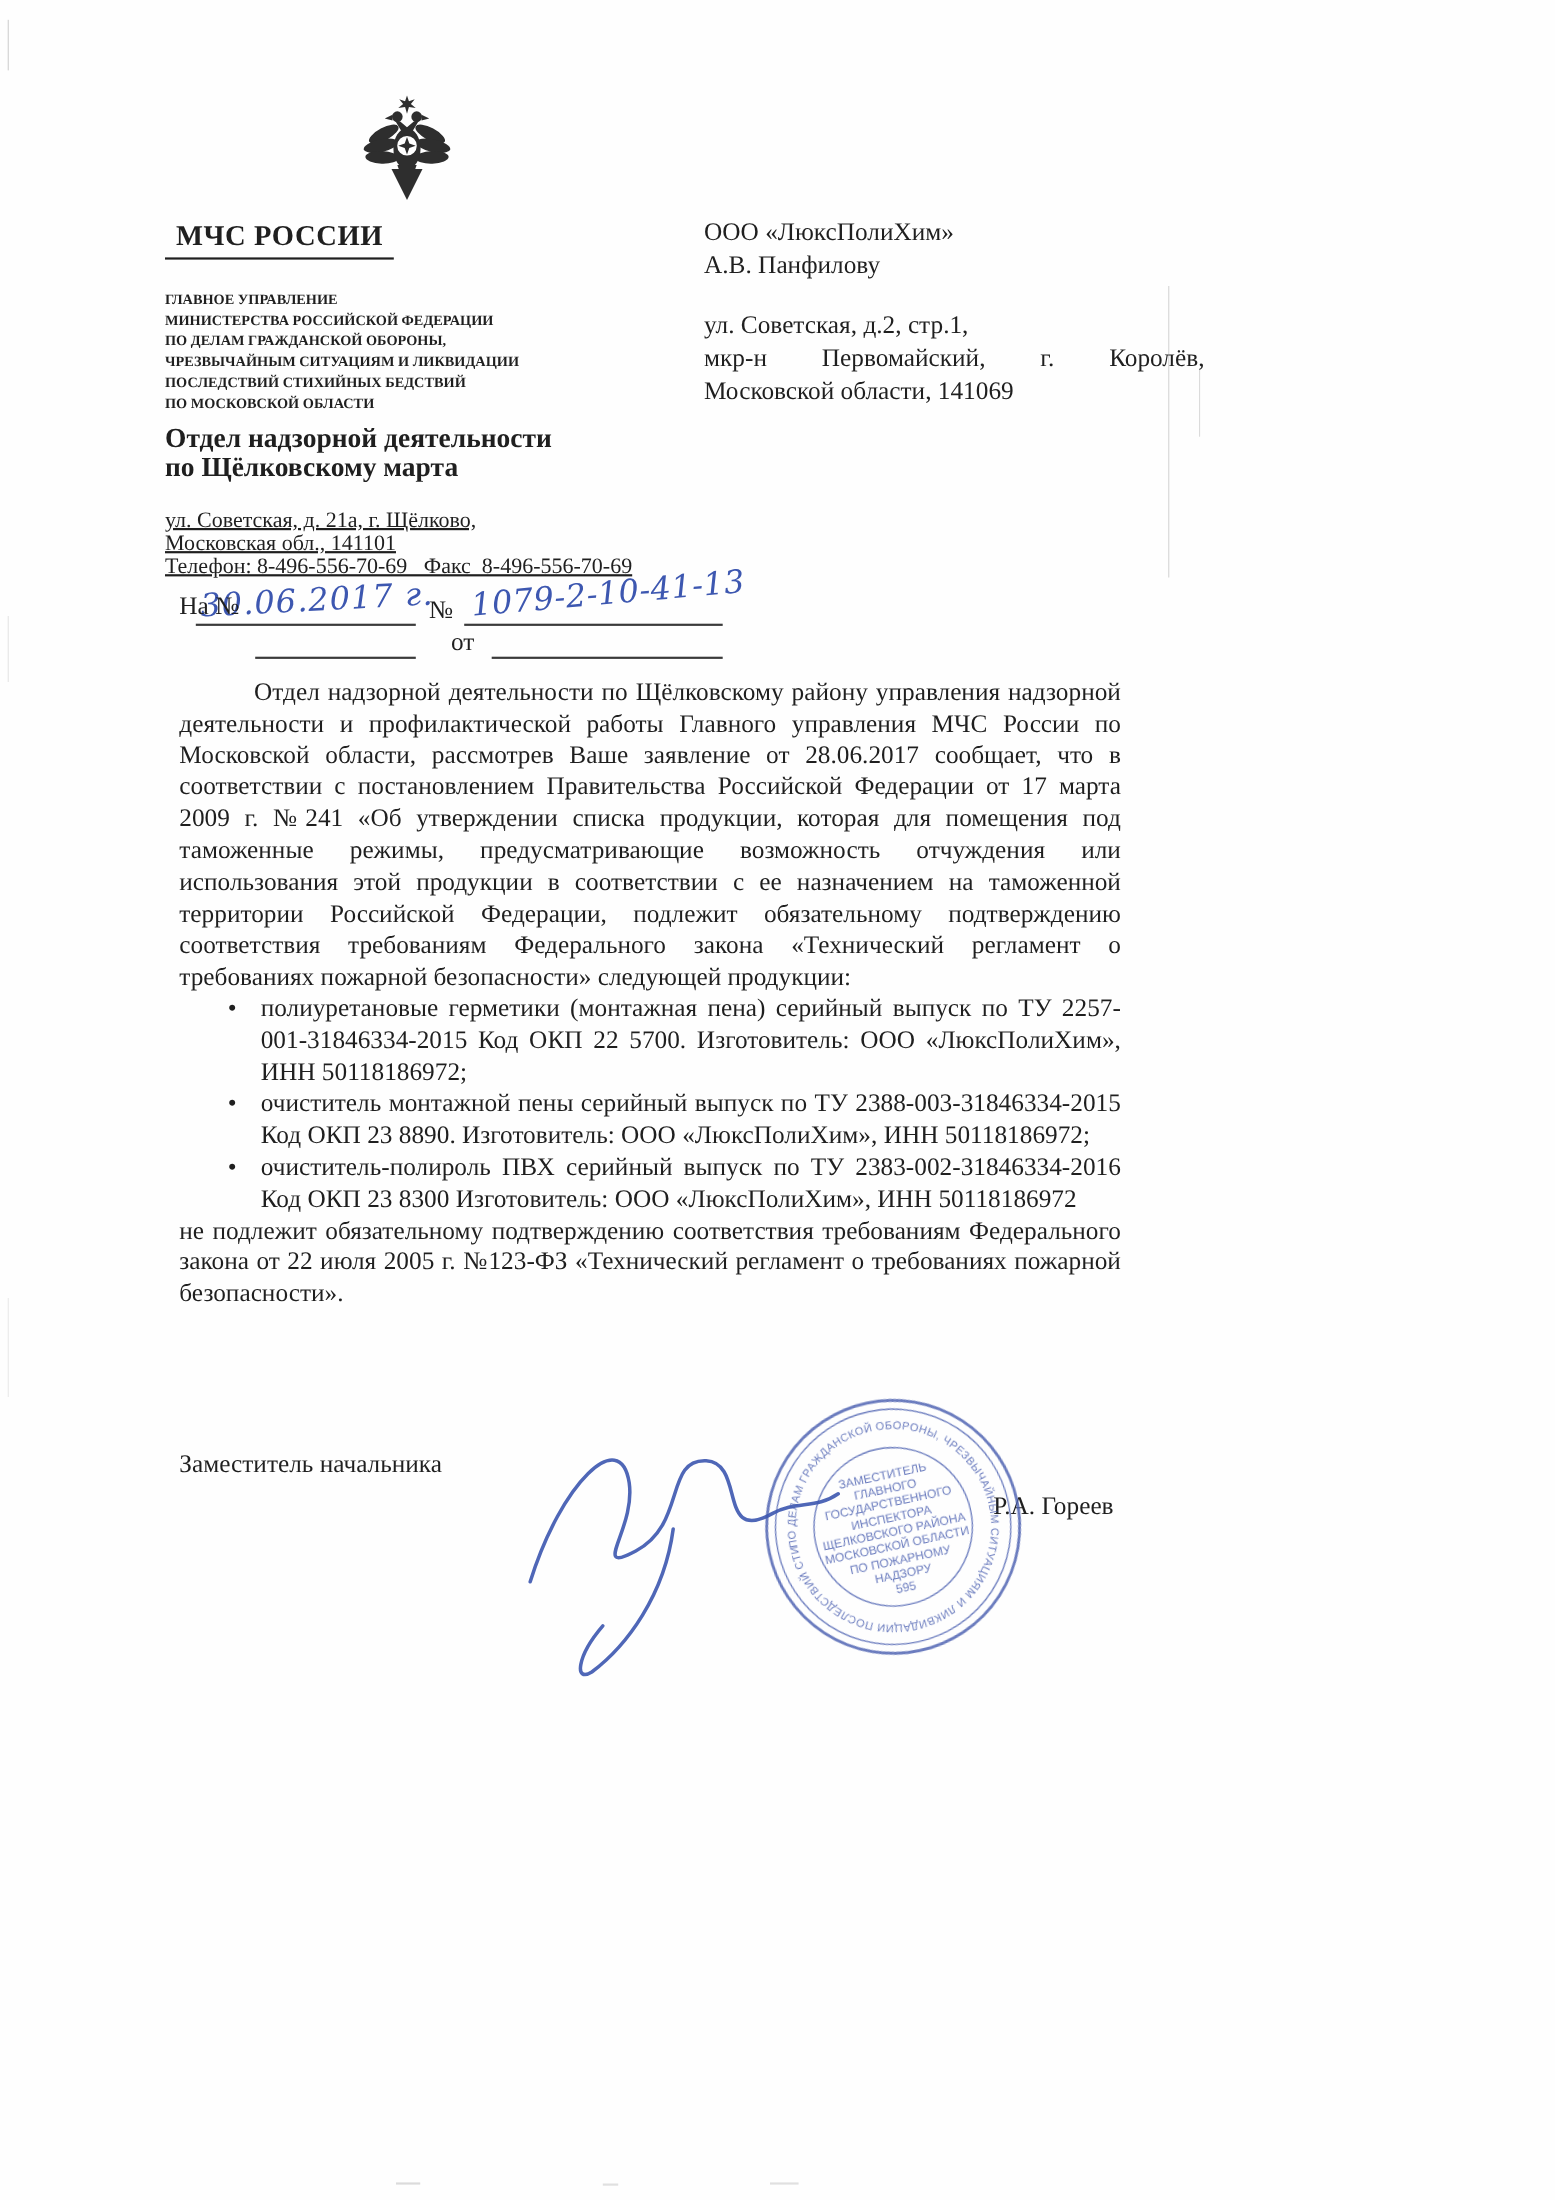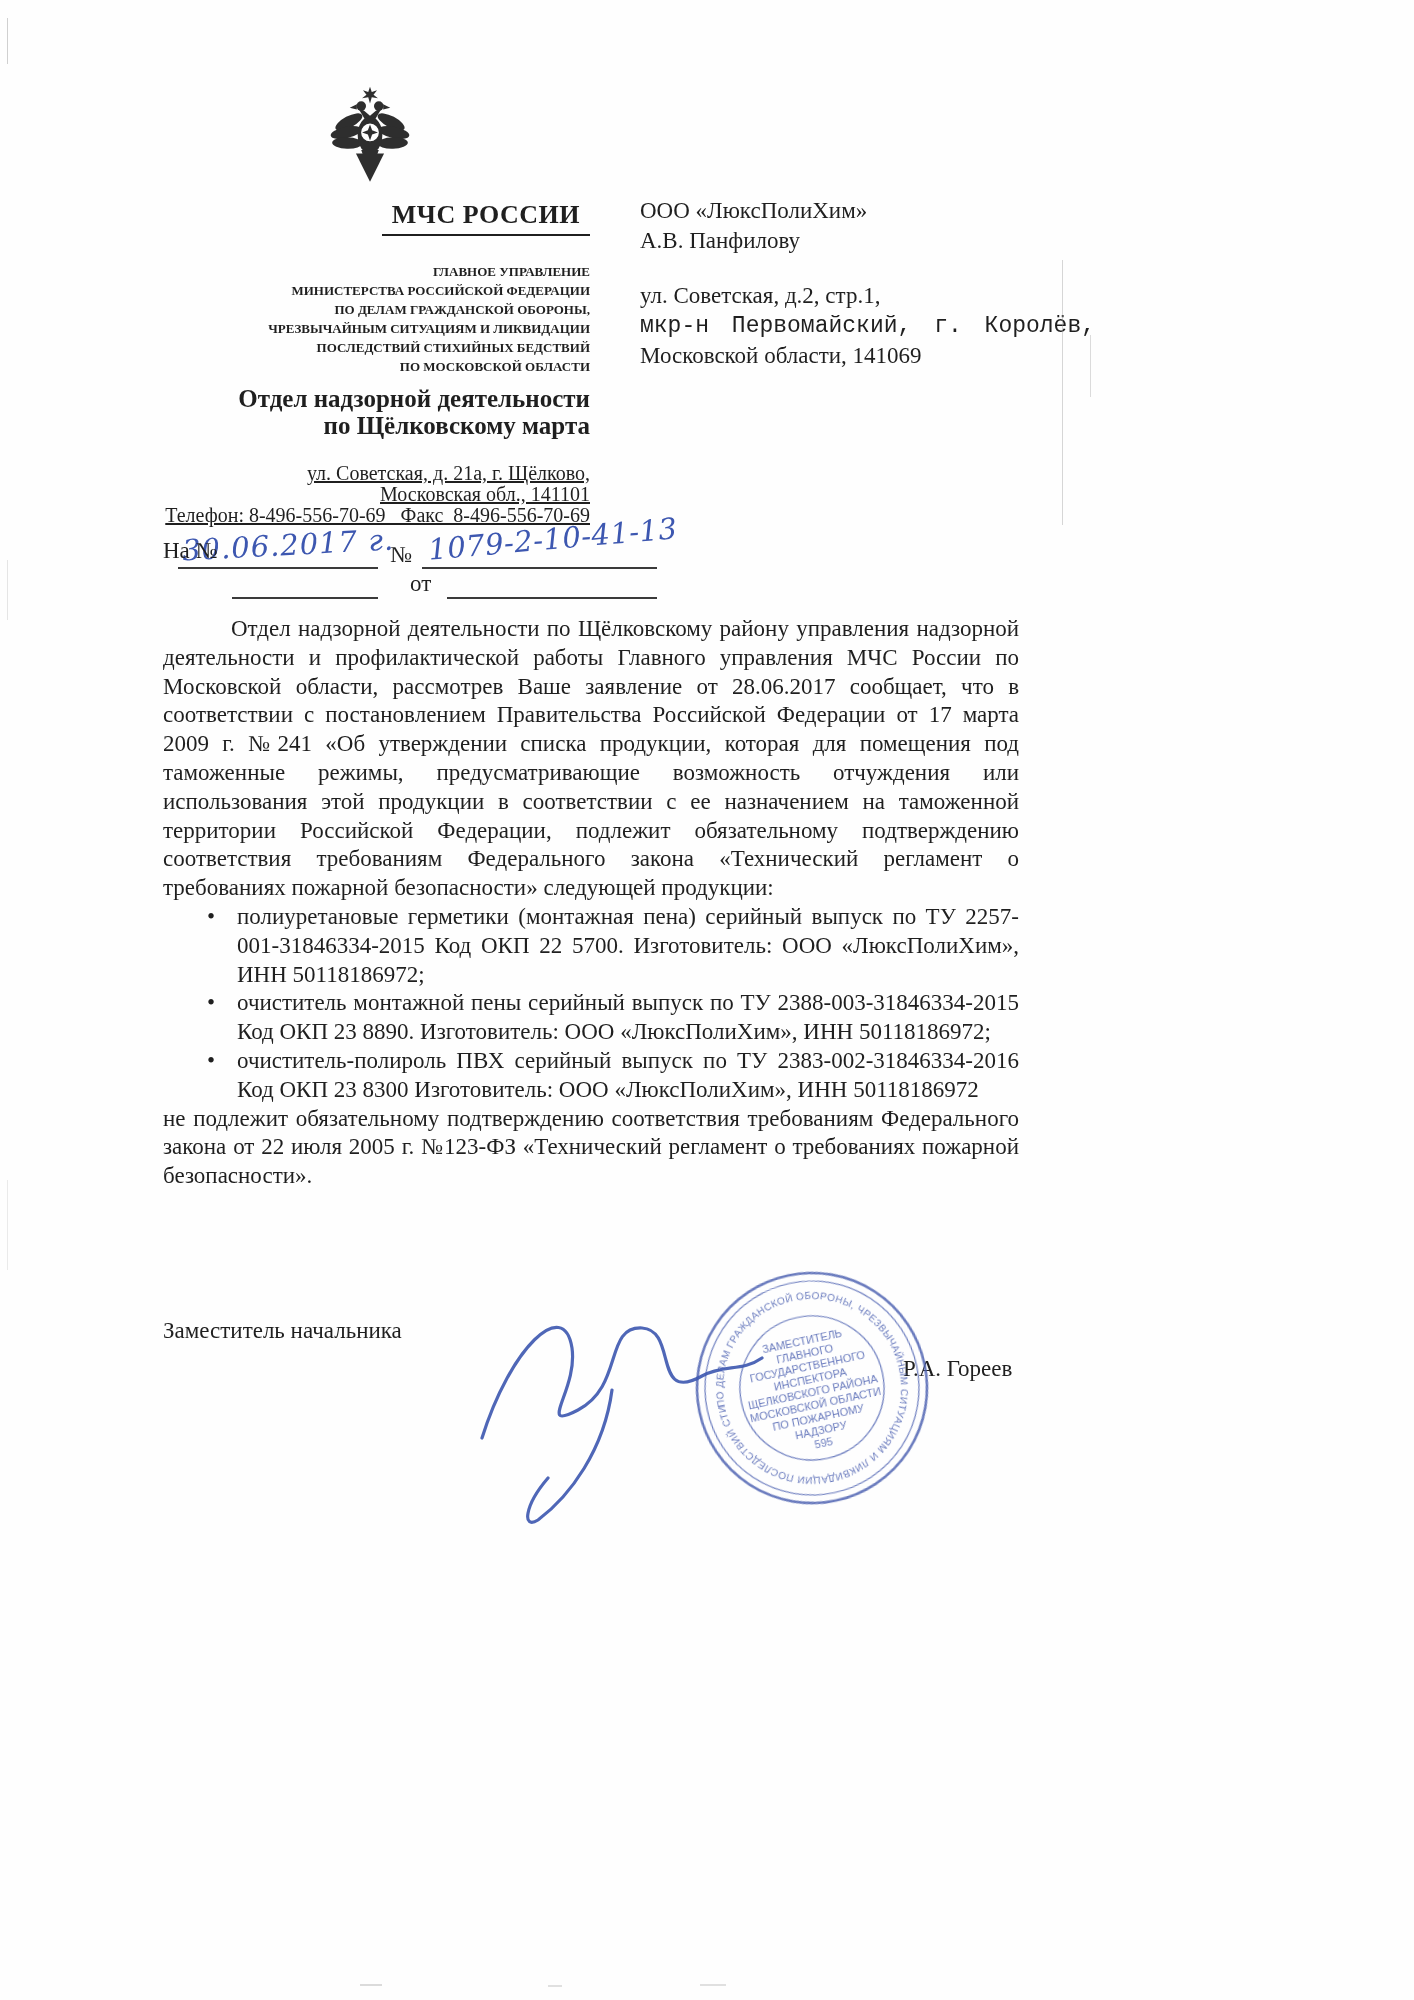--- a/index.html
+++ b/index.html
@@ -3,35 +3,35 @@
 <meta charset="utf-8">
 <style>
   * { margin:0; padding:0; box-sizing:border-box; }
   html,body { background:#ffffff; }
   .page {
     position:relative; width:1414px; height:2000px; background:#fefefe;
     font-family:"Liberation Serif", serif; color:#1f1f1f; overflow:hidden;
   }
 
   
-  .letterhead { position:absolute; left:150px; top:86px; width:440px; text-align:right; }
+  .letterhead { position:absolute; left:150px; top:86px; width:440px; text-align:left; }
   .emblem { display:block; margin:0 auto 14px auto; }
   .mchs-title {
     display:inline-block; font-size:26px; font-weight:bold; letter-spacing:.5px;
     border-bottom:2.5px solid #1f1f1f; padding:0 10px 4px 10px;
   }
   .org-block { margin-top:26px; font-size:13px; font-weight:bold; line-height:19px; }
   .dept-block { margin-top:9px; font-size:25px; font-weight:bold; line-height:27px; }
   .addr-block { margin-top:24px; font-size:20px; line-height:21px;text-decoration:underline; }
   .phone-line { white-space:pre; }
 
   
   .recipient { position:absolute; left:640px; top:196px; width:455px; font-size:23px; line-height:30px; }
   .recipient-address { margin-top:25px; }
-  .just-line { text-align:justify; text-align-last:justify;font-family:Liberation Mono, monospace; }
+  .just-line { text-align:justify; text-align-last:justify; }
 
   
   .ref-label { position:absolute; font-size:23px; }
   .ref-line { position:absolute; height:1.5px; background:#3a3a3a; }
   .handwriting {
     position:absolute; font-family:"DejaVu Serif", serif; font-style:italic;
     color:#3d57b0; white-space:nowrap;
   }
   .hand-date { left:182px; top:528px; font-size:29px; transform:rotate(-3deg); letter-spacing:1px; }
   .hand-number { left:428px; top:522px; font-size:29px; transform:rotate(-5deg); letter-spacing:.5px; }

